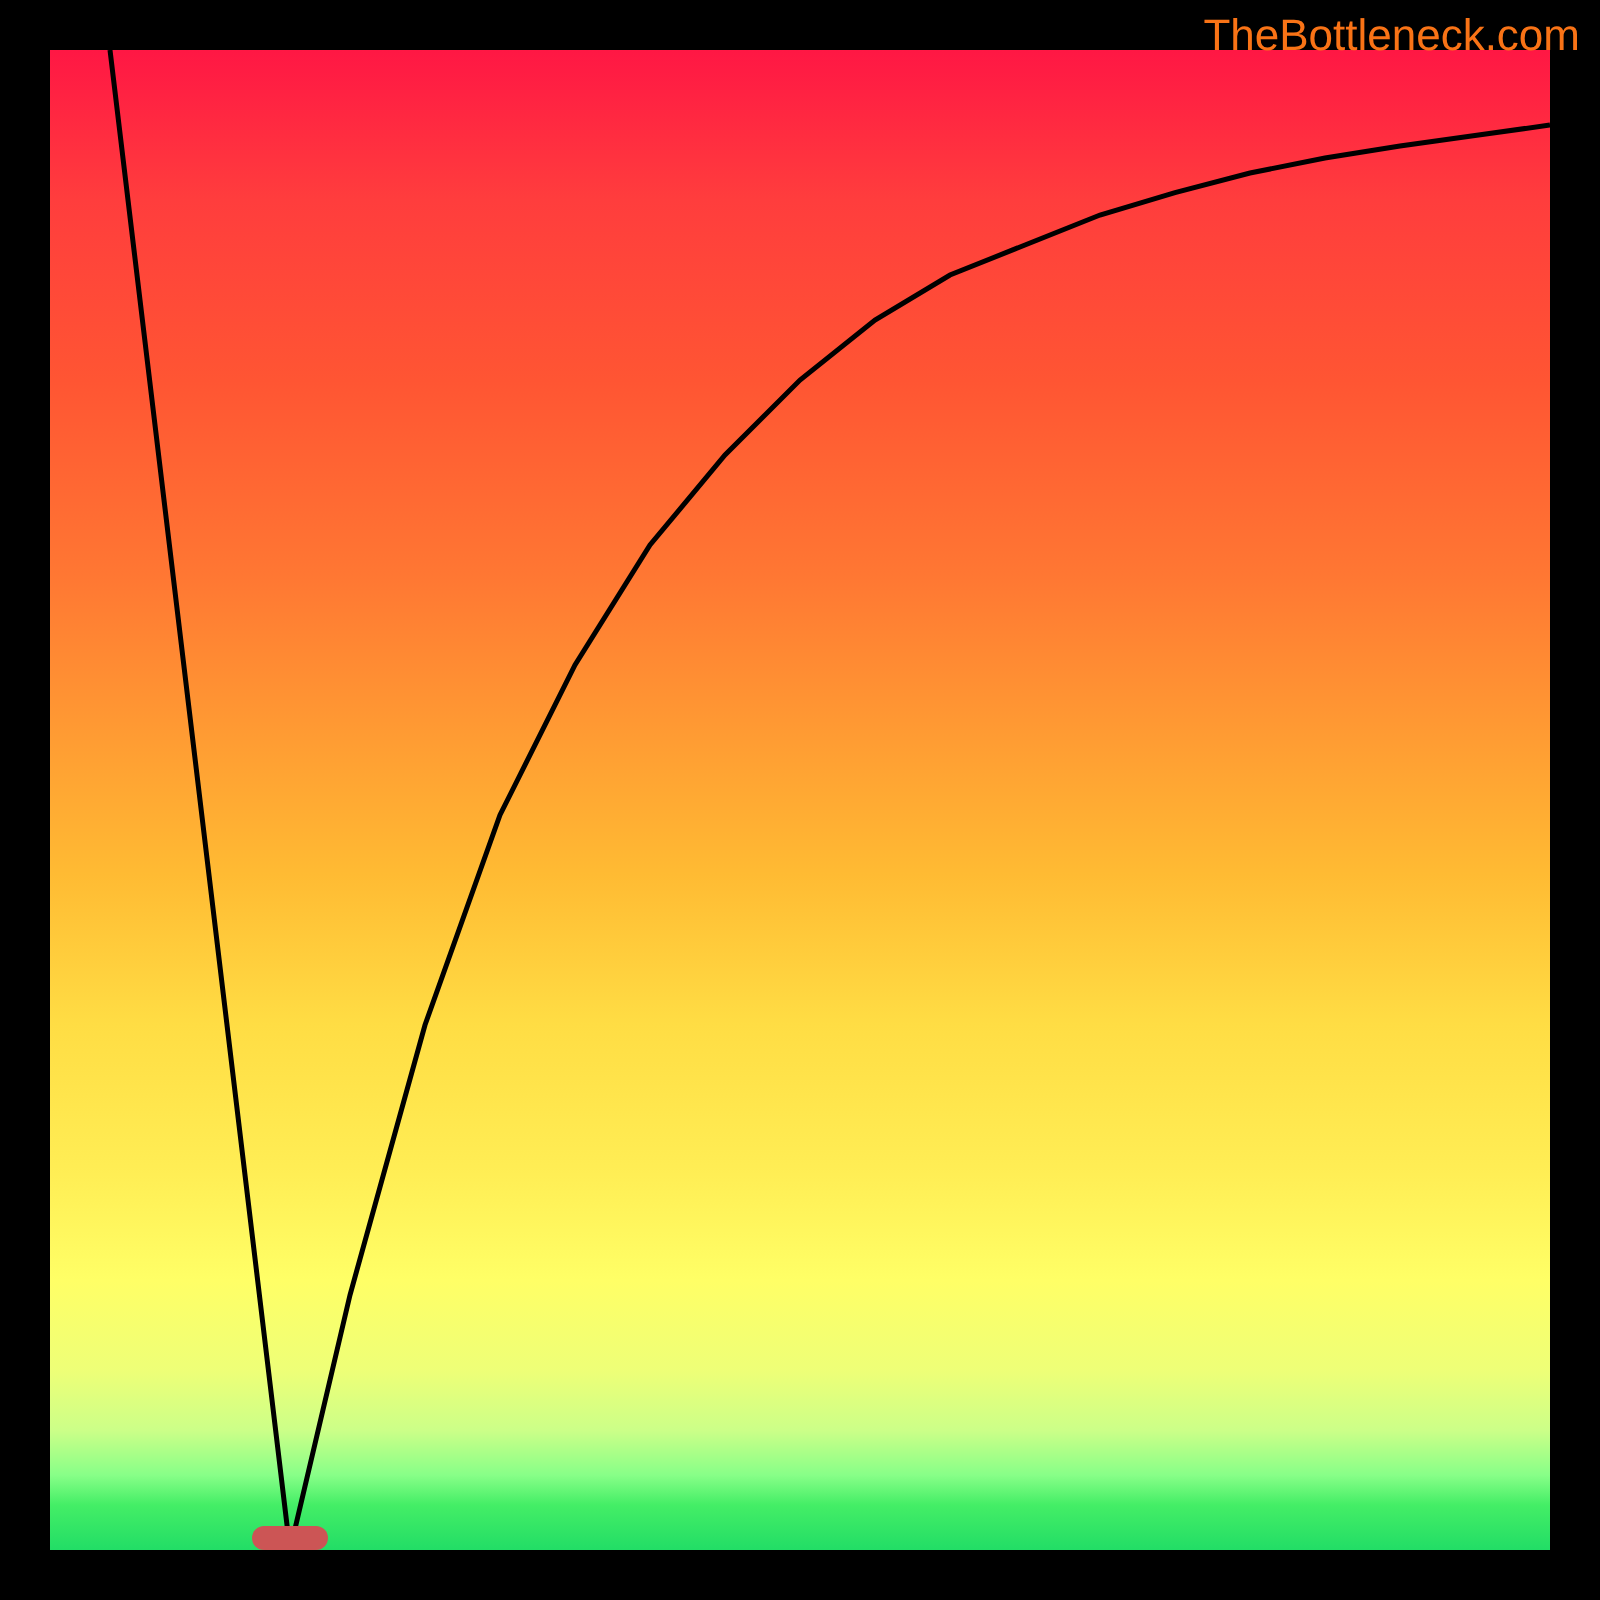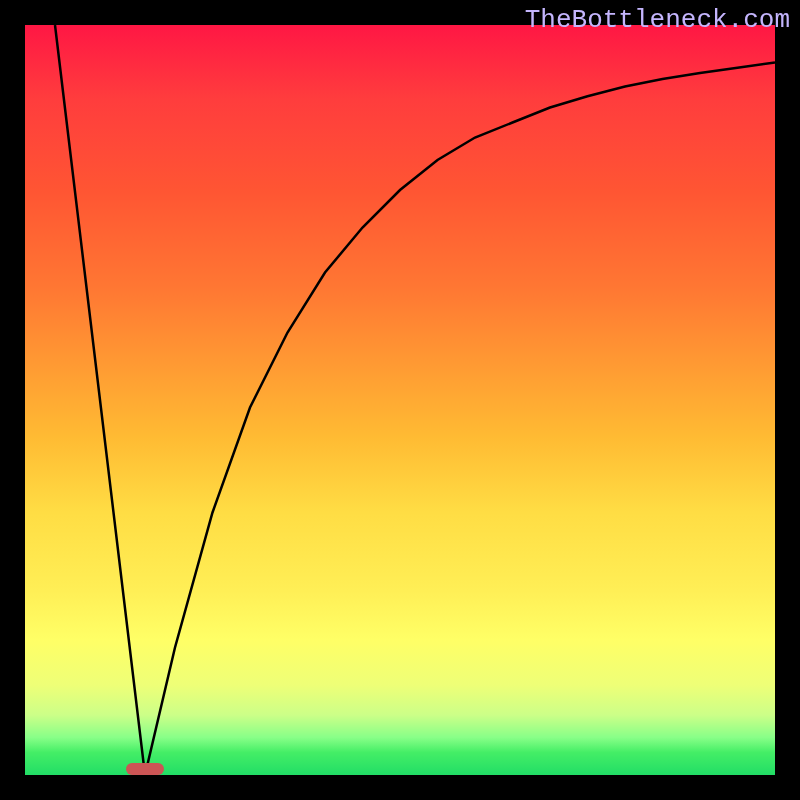--- a/index.html
+++ b/index.html
@@ -34,23 +34,23 @@
         #ccff88 92%,
         #88ff88 95%,
         #44ee66 97%,
         #22dd66 100%
       );
     }
     .watermark {
       position: absolute;
       top: 5px;
       right: 10px;
-      color: #c4b5fd;
-      font-family: Liberation Mono, monospace;
-      font-size: 26px;
+      color: #f97316;
+      font-family: Liberation Sans, sans-serif;
+      font-size: 22px;
       z-index: 10;
     }
     .curve-svg {
       position: absolute;
       top: 0;
       left: 0;
       width: 100%;
       height: 100%;
     }
     .target-marker {

